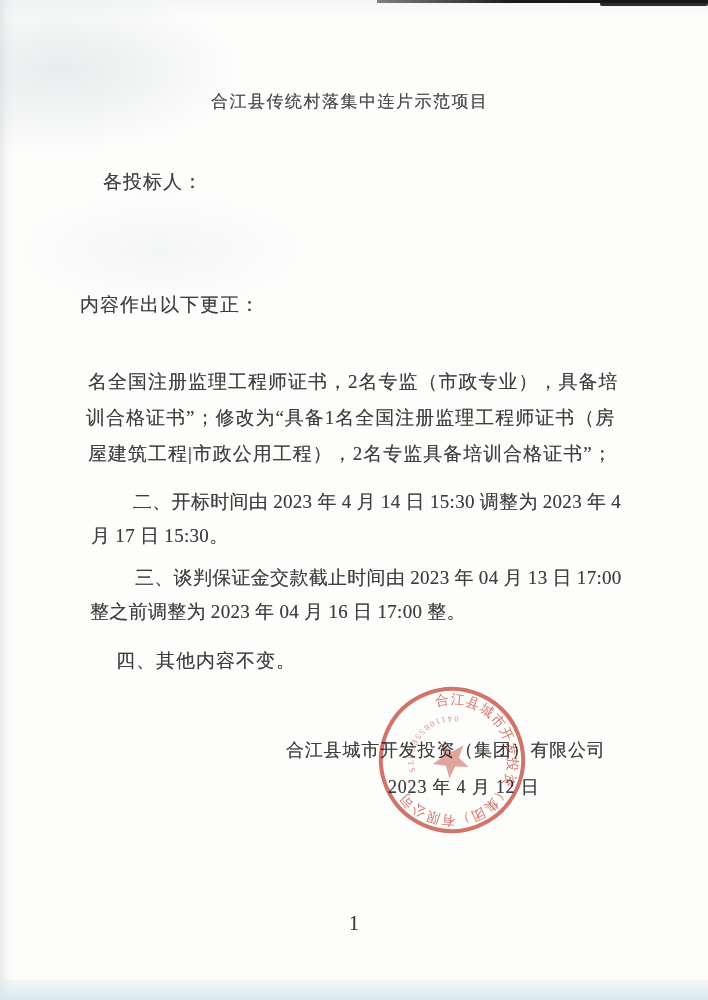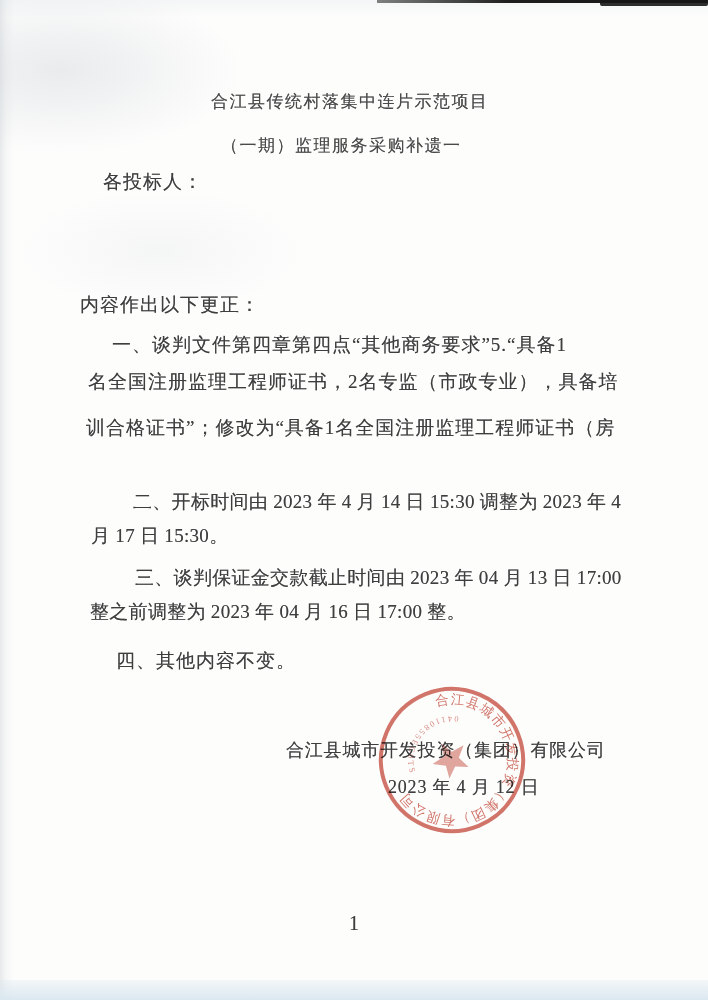--- a/index.html
+++ b/index.html
@@ -46,29 +46,28 @@
 </style>
 </head>
 <body>
 
 <div class="page">
 
   <div class="scan-topline"></div>
   <div class="scan-topline-thick"></div>
 
   <div class="line title" style="top:92px;left:211px">合江县传统村落集中连片示范项目</div>
-  <div class="line title" style="top:136px;left:221px">（一期）监理服务采购补遗一</div>
 
   <div class="line" style="top:171px;left:103px">各投标人：</div>
 
   <div class="line" style="top:294px;left:80px">内容作出以下更正：</div>
 
-  <div class="line" style="top:334px;left:112px">一、谈判文件第四章第四点“其他商务要求”5.“具备1</div>
   <div class="line" style="top:371px;left:88px">名全国注册监理工程师证书，2名专监（市政专业），具备培</div>
-  <div class="line" style="top:417px;left:86px">训合格证书”；修改为“具备1名全国注册监理工程师证书（房</div>
+  <div class="line" style="top:407px;left:86px">训合格证书”；修改为“具备1名全国注册监理工程师证书（房</div>
+  <div class="line" style="top:443px;left:88px">屋建筑工程|市政公用工程），2名专监具备培训合格证书”；</div>
 
   <div class="line numline" style="top:491px;left:133px">二、开标时间由 2023 年 4 月 14 日 15:30 调整为 2023 年 4</div>
   <div class="line numline" style="top:525px;left:91px">月 17 日 15:30。</div>
 
   <div class="line numline" style="top:567px;left:135px">三、谈判保证金交款截止时间由 2023 年 04 月 13 日 17:00</div>
   <div class="line numline" style="top:601px;left:90px">整之前调整为 2023 年 04 月 16 日 17:00 整。</div>
 
   <div class="line" style="top:650px;left:116px">四、其他内容不变。</div>
 
   <div class="line sig" style="top:740px;left:286px">合江县城市开发投资（集团）有限公司</div>

